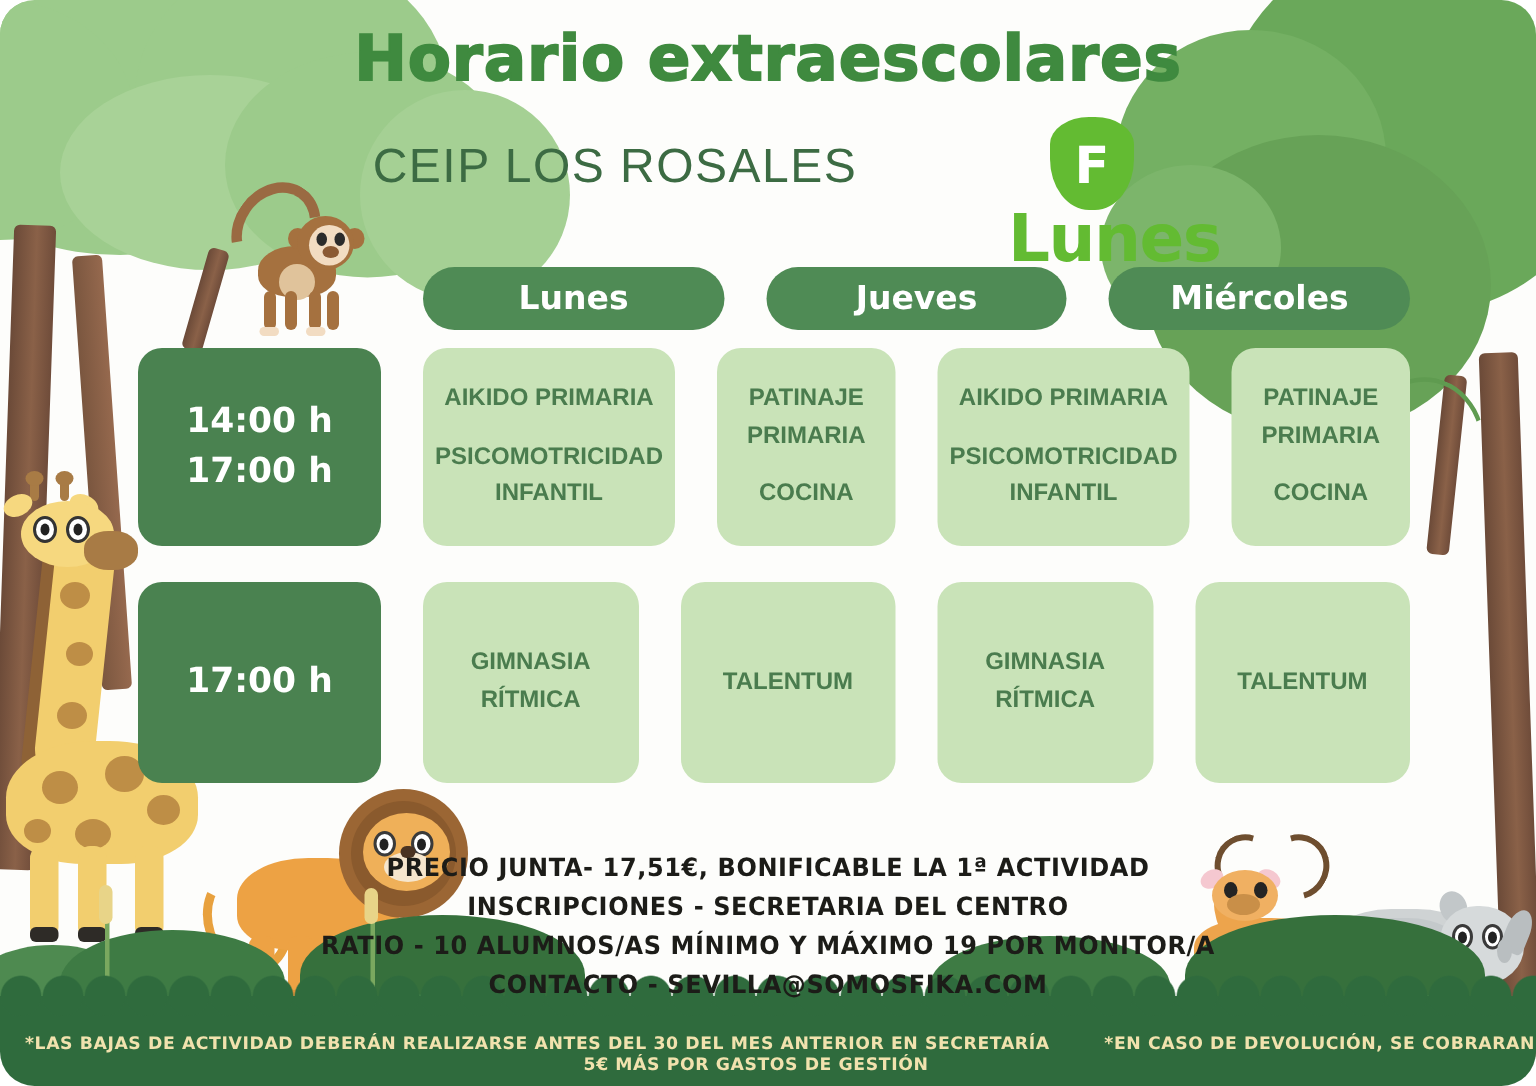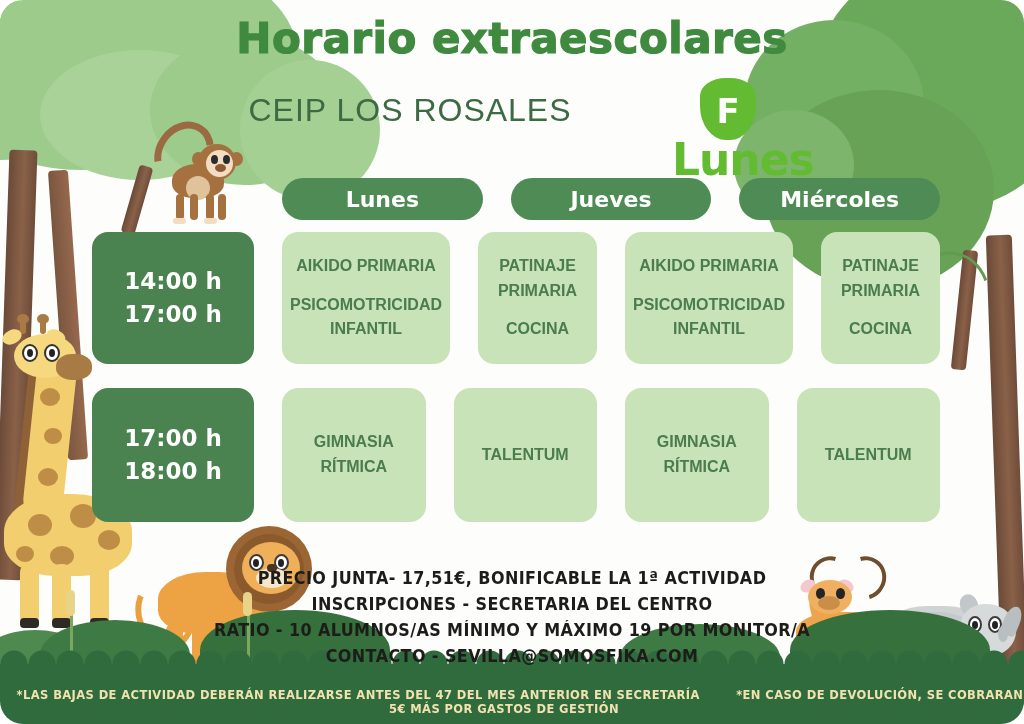--- a/index.html
+++ b/index.html
@@ -415,21 +415,20 @@
           <div class="actline">PATINAJE</div>
           <div class="actline">PRIMARIA</div>
           <div class="actline spacer"></div>
           <div class="actline">COCINA</div>
         </div>
       </div>
 
       <div class="row r2">
         <div class="cell timecell">
           <div>17:00 h</div>
-          <div>18:00 h</div>
         </div>
         <div class="cell actcell">
           <div class="actline">GIMNASIA</div>
           <div class="actline">RÍTMICA</div>
         </div>
         <div class="cell actcell">
           <div class="actline">TALENTUM</div>
         </div>
         <div class="cell actcell">
           <div class="actline">GIMNASIA</div>
@@ -443,18 +442,18 @@
     </div>
 
     <div class="notes">
       <div>PRECIO JUNTA- 17,51€, BONIFICABLE LA 1ª ACTIVIDAD</div>
       <div>INSCRIPCIONES - SECRETARIA DEL CENTRO</div>
       <div>RATIO - 10 ALUMNOS/AS MÍNIMO Y MÁXIMO 19 POR MONITOR/A</div>
       <div>CONTACTO - SEVILLA@SOMOSFIKA.COM</div>
     </div>
 
     <div class="footer">
-      <span>*LAS BAJAS DE ACTIVIDAD DEBERÁN REALIZARSE ANTES DEL 47 DEL MES ANTERIOR EN SECRETARÍA</span>
+      <span>*LAS BAJAS DE ACTIVIDAD DEBERÁN REALIZARSE ANTES DEL 30 DEL MES ANTERIOR EN SECRETARÍA</span>
       <span>*EN CASO DE DEVOLUCIÓN, SE COBRARAN 5€ MÁS POR GASTOS DE GESTIÓN</span>
     </div>
 
   </div>
 </div>
 
 </body></html>

